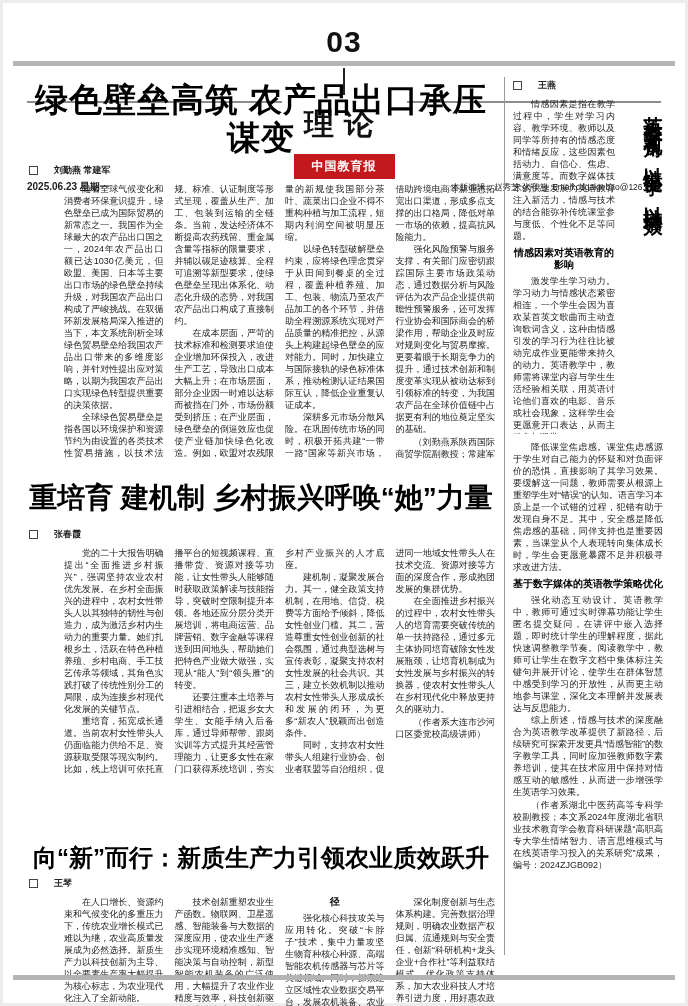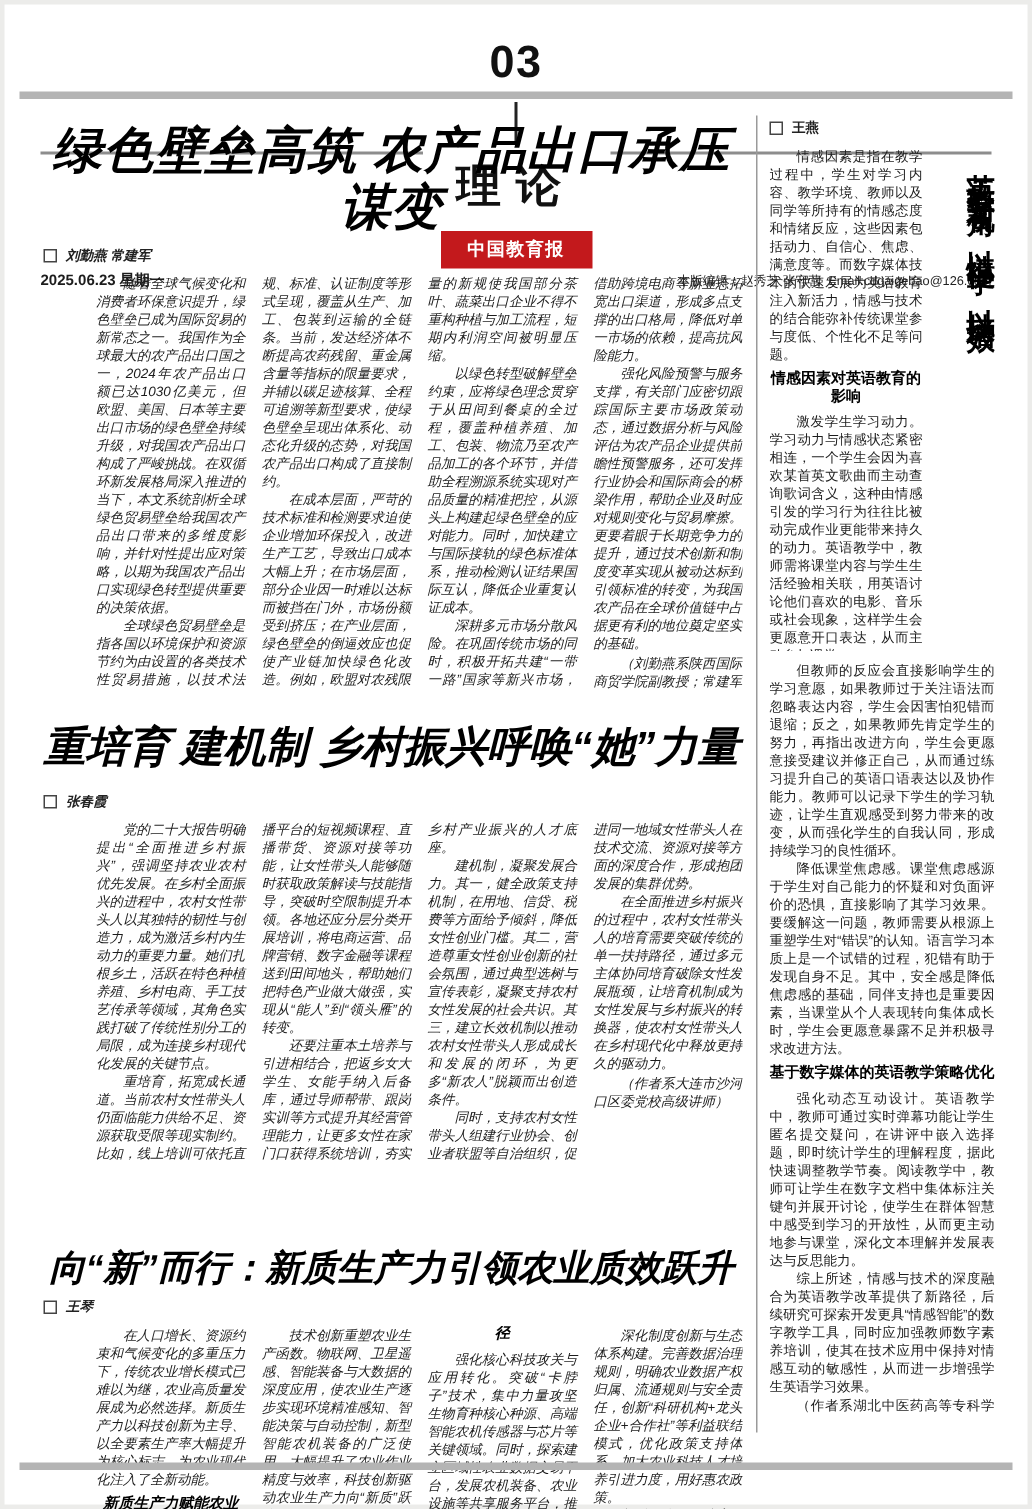--- a/index.html
+++ b/index.html
@@ -23,30 +23,30 @@
   .logo{background:#c3191c;color:#fff;font-size:12px;font-weight:bold;padding:4px 18px;letter-spacing:1px;font-family:"Liberation Serif","DejaVu Serif",serif;white-space:nowrap;}
   .meta-row{display:flex;justify-content:space-between;align-items:flex-end;margin-top:1px;}
   .date{font-size:10px;font-weight:bold;}
   .editors{font-size:8.5px;color:#222;}
   .bar{position:absolute;left:10px;right:10px;height:5px;background:#b4b4b4;}
   .bar-top{top:58px;}
   .bar-bottom{top:972px;}
 
   
   .content{position:absolute;top:70px;left:24px;right:22px;bottom:40px;display:flex;}
-  .left-region{width:468px;flex:none;font-style:italic;}
+  .left-region{width:468px;flex:none;}
   .vdivider{width:1px;background:#9a9a9a;margin:4px 8px 8px 9px;}
   .right-strip{flex:1;min-width:0;}
 
   
   h1{color:#000;text-align:center;font-weight:900;}
   .a1 h1{font-size:33px;line-height:1.15;margin:8px 0 7px;letter-spacing:1px;}
   .a2 h1{font-size:28px;line-height:1.15;margin:15px 0 14px;}
-  .a3 h1{font-size:24px;line-height:1.15;margin:11px 0 5px;}
-  .byline{display:flex;align-items:center;gap:6px;font-size:9px;margin:2px 0 6px 2px;font-weight:bold;color:#222;}
+  .a3 h1{font-size:24px;line-height:1.15;margin:23px 0 5px;}
+  .byline{display:flex;align-items:center;gap:16px;font-size:9px;margin:2px 0 6px 2px;font-weight:bold;color:#222;}
   .marker{width:7px;height:7px;border:1px solid #444;flex:none;background:#fff;}
 
   .flow{font-size:9px;line-height:12px;text-align:justify;overflow:hidden;}
   .flow p{margin:0;text-indent:2em;}
   .flow p.subhead{font-weight:bold;text-align:center;text-indent:0;margin:5px 0 4px;font-size:10px;color:#000;}
   .flow p.attr{margin-top:1px;}
   .cols4{column-count:4;column-gap:11px;margin-left:37px;}
   .a1 .flow{height:284px;}
   .a2 .flow{height:274px;}
   .a3 .flow{height:162px;}
@@ -152,21 +152,20 @@
       </div>
       <div class="rs-top">
         <div class="rs-narrow flow">
             <p>情感因素是指在教学过程中，学生对学习内容、教学环境、教师以及同学等所持有的情感态度和情绪反应，这些因素包括动力、自信心、焦虑、满意度等。而数字媒体技术的快速发展为英语教育注入新活力，情感与技术的结合能弥补传统课堂参与度低、个性化不足等问题。</p>
             <p class="subhead">情感因素对英语教育的影响</p>
             <p>激发学生学习动力。学习动力与情感状态紧密相连，一个学生会因为喜欢某首英文歌曲而主动查询歌词含义，这种由情感引发的学习行为往往比被动完成作业更能带来持久的动力。英语教学中，教师需将课堂内容与学生生活经验相关联，用英语讨论他们喜欢的电影、音乐或社会现象，这样学生会更愿意开口表达，从而主动参与课堂。</p>
           </div>
         <div class="vtitle">英语教学新视角：以情促学　以技增效</div>
       </div>
       <div class="rs-wide flow">
-          <p>但教师的反应会直接影响学生的学习意愿，如果教师过于关注语法而忽略表达内容，学生会因害怕犯错而退缩；反之，如果教师先肯定学生的努力，再指出改进方向，学生会更愿意接受建议并修正自己，从而通过练习提升自己的英语口语表达以及协作能力。教师可以记录下学生的学习轨迹，让学生直观感受到努力带来的改变，从而强化学生的自我认同，形成持续学习的良性循环。</p>
           <p>降低课堂焦虑感。课堂焦虑感源于学生对自己能力的怀疑和对负面评价的恐惧，直接影响了其学习效果。要缓解这一问题，教师需要从根源上重塑学生对“错误”的认知。语言学习本质上是一个试错的过程，犯错有助于发现自身不足。其中，安全感是降低焦虑感的基础，同伴支持也是重要因素，当课堂从个人表现转向集体成长时，学生会更愿意暴露不足并积极寻求改进方法。</p>
           <p class="subhead">基于数字媒体的英语教学策略优化</p>
           <p>强化动态互动设计。英语教学中，教师可通过实时弹幕功能让学生匿名提交疑问，在讲评中嵌入选择题，即时统计学生的理解程度，据此快速调整教学节奏。阅读教学中，教师可让学生在数字文档中集体标注关键句并展开讨论，使学生在群体智慧中感受到学习的开放性，从而更主动地参与课堂，深化文本理解并发展表达与反思能力。</p>
           <p>综上所述，情感与技术的深度融合为英语教学改革提供了新路径，后续研究可探索开发更具“情感智能”的数字教学工具，同时应加强教师数字素养培训，使其在技术应用中保持对情感互动的敏感性，从而进一步增强学生英语学习效果。</p>
           <p class="attr">（作者系湖北中医药高等专科学校副教授；本文系2024年度湖北省职业技术教育学会教育科研课题“高职高专大学生情绪智力、语言思维模式与在线英语学习投入的关系研究”成果，编号：2024ZJGB092）</p>
         </div>
     </div>
 
   </div>
 

